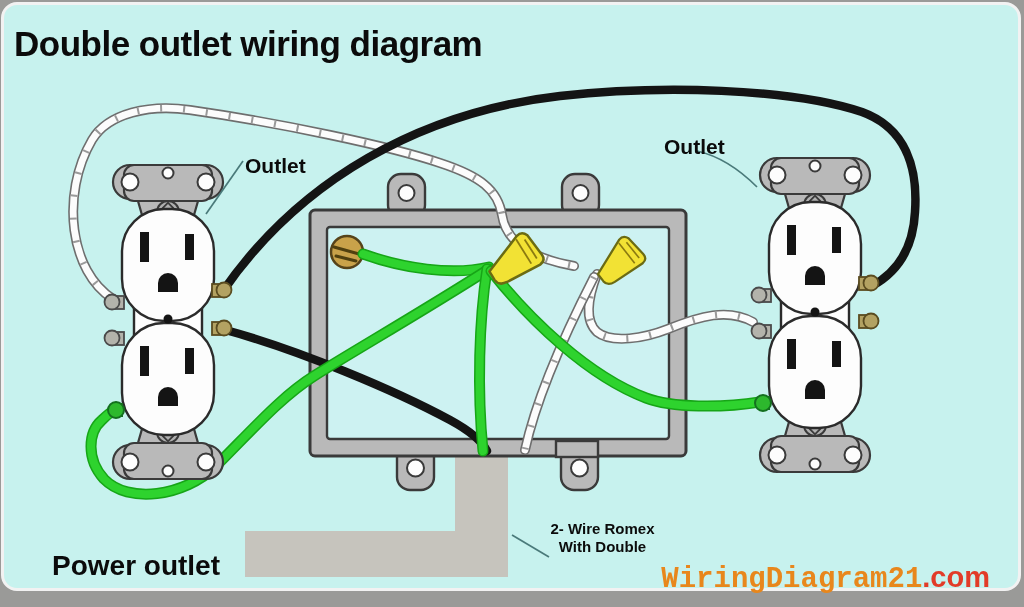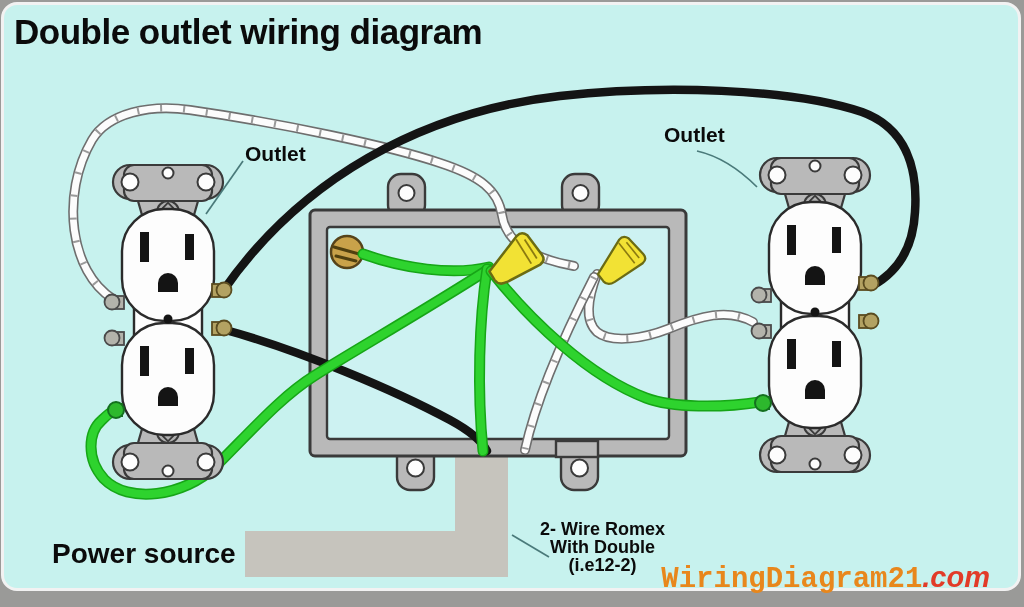--- a/index.html
+++ b/index.html
@@ -7,30 +7,30 @@
     width:1024px;height:607px;position:relative;overflow:hidden;
     background:var(--panel-frame,#9a9a98);
     font-family:"Liberation Sans", sans-serif;
   }
   .panel{
     position:absolute;left:1px;top:2px;right:3px;bottom:16px;
     background:var(--background,#c7f2ee);
     border:3px solid #f2f2f2;border-radius:16px;box-sizing:border-box;
   }
   svg.diagram{position:absolute;left:0;top:0;width:1024px;height:607px;}
-  .lbl{position:absolute;font-weight:bold;color:var(--label-black,#0b0b0b);white-space:nowrap;}
+  .lbl{position:absolute;font-weight:bold;color:var(--label-black,#0b0b0b);white-space:nowrap;margin-top:12px;}
   .title{left:14px;top:12px;font-size:35px;letter-spacing:-.5px;}
   .outlet-lbl{font-size:21px;}
   .outlet-lbl.left{left:245px;top:142px;}
   .outlet-lbl.right{left:664px;top:123px;}
   .power{left:52px;top:538px;font-size:28px;}
-  .romex{left:520px;top:520px;width:165px;text-align:center;font-size:18px;line-height:18px;font-weight:bold;color:var(--label-black,#0b0b0b);position:absolute;}
+  .romex{left:520px;top:520px;width:165px;text-align:center;font-size:15px;line-height:18px;font-weight:bold;color:var(--label-black,#0b0b0b);position:absolute;}
   .watermark{position:absolute;right:34px;top:561px;font-size:29px;font-weight:bold;}
   .wm-main{color:var(--watermark-orange,#e8871c);font-family:Liberation Mono, monospace;}
-  .wm-tld{color:var(--watermark-red,#e23b28);font-style:italic;}
+  .wm-tld{color:var(--watermark-red,#e23b28);}
 
   
   .strap{fill:var(--box-gray,#b9b9b9);stroke:#3a3a3a;stroke-width:2.2;}
   .hole{fill:#fdfdfd;stroke:#3a3a3a;stroke-width:2;}
   .strapscrew{fill:#b0b0b0;stroke:#3a3a3a;stroke-width:2;}
   .screwslot{fill:none;stroke:#3a3a3a;stroke-width:1.8;}
   .face{fill:#fdfdfd;stroke:#2b2b2b;stroke-width:2.4;}
   .slot{fill:#141414;}
   .screw-silver{fill:#b3b3ab;stroke:#4a4a4a;stroke-width:1.8;}
   .screw-brass{fill:#b3a262;stroke:#5a4c20;stroke-width:1.8;}
@@ -207,21 +207,20 @@
   <use href="#outlet" transform="translate(815,315)"></use>
 
   <path class="leader" d="M243,161 L206,214"></path>
   <path class="leader" d="M697,151 Q728,158 757,187"></path>
   <path class="leader" d="M512,535 L549,557"></path>
 </svg>
 
 <div class="lbl title">Double outlet wiring diagram</div>
 <div class="lbl outlet-lbl left">Outlet</div>
 <div class="lbl outlet-lbl right">Outlet</div>
-<div class="lbl power">Power source</div>
+<div class="lbl power">Power outlet</div>
 <div class="romex">
   <div>2- Wire Romex</div>
   <div>With Double</div>
-  <div>(i.e12-2)</div>
 </div>
 <div class="watermark">
   <span class="wm-main">WiringDiagram21</span><span class="wm-tld">.com</span>
 </div>
 
 </body></html>

